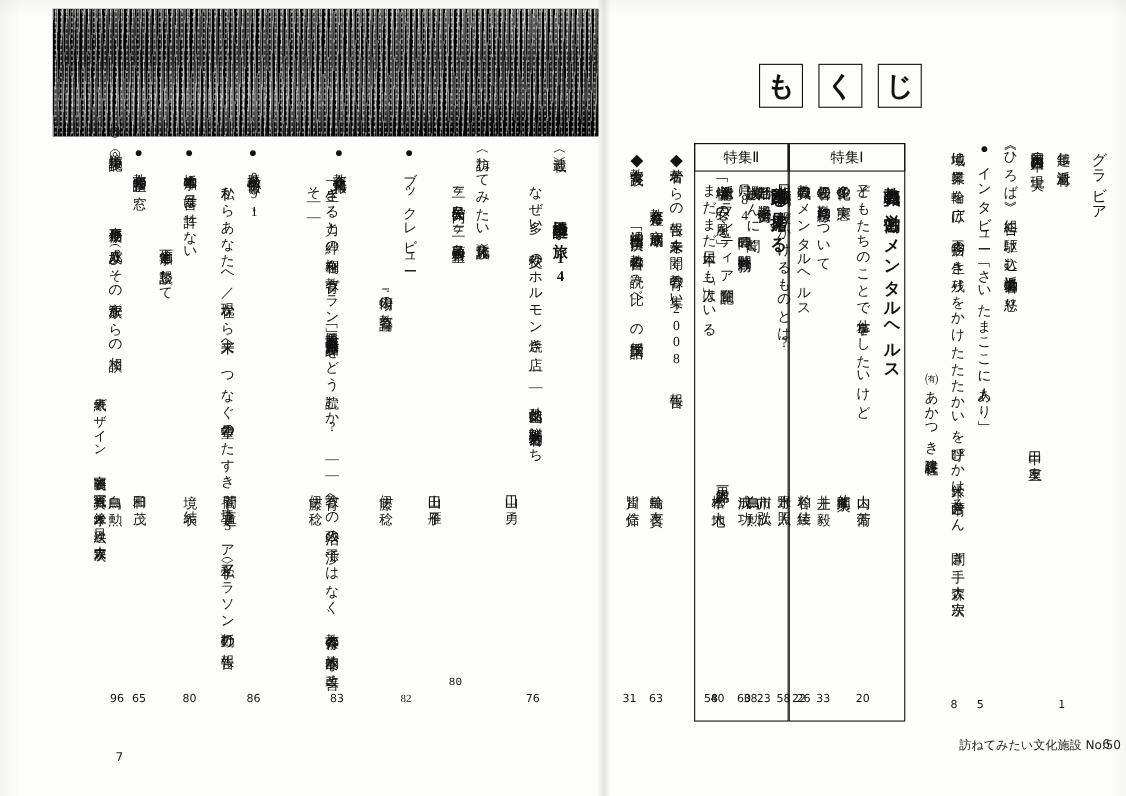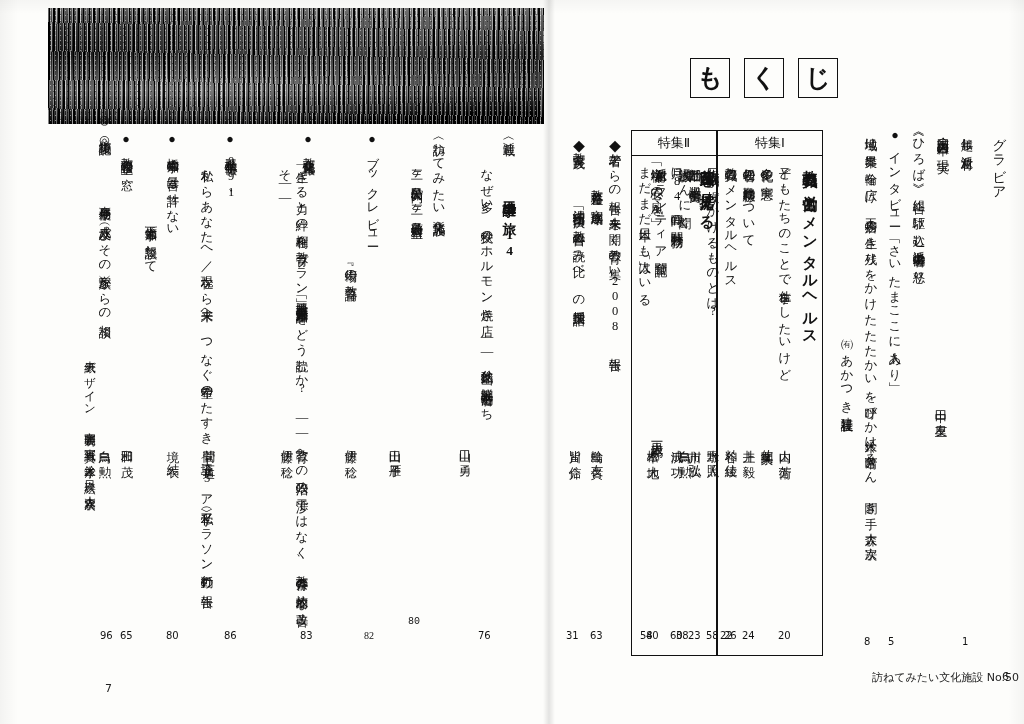--- a/index.html
+++ b/index.html
@@ -192,21 +192,21 @@
     <div class="v itm">佐久間久子</div>
   </div>
   <div class="num" style="left:720px;top:630px;">22</div>
 
   <div class="rcol" style="left:740px;top:158px;">
     <div class="v itm">初任者の勤務態様について</div>
   </div>
   <div class="rcol" style="left:740px;top:440px;">
     <div class="v itm">井上　毅</div>
   </div>
-  <div class="num" style="left:742px;top:630px;">24</div>
+  <div class="num" style="left:742px;top:630px;">33</div>
 
   <div class="rcol" style="left:722px;top:158px;">
     <div class="v itm">教職員のメンタルヘルス</div>
   </div>
   <div class="rcol" style="left:722px;top:440px;">
     <div class="v itm">粕谷　佳綾</div>
   </div>
   <div class="num" style="left:724px;top:630px;">26</div>
 
   <div class="rcol" style="left:704px;top:158px;">

